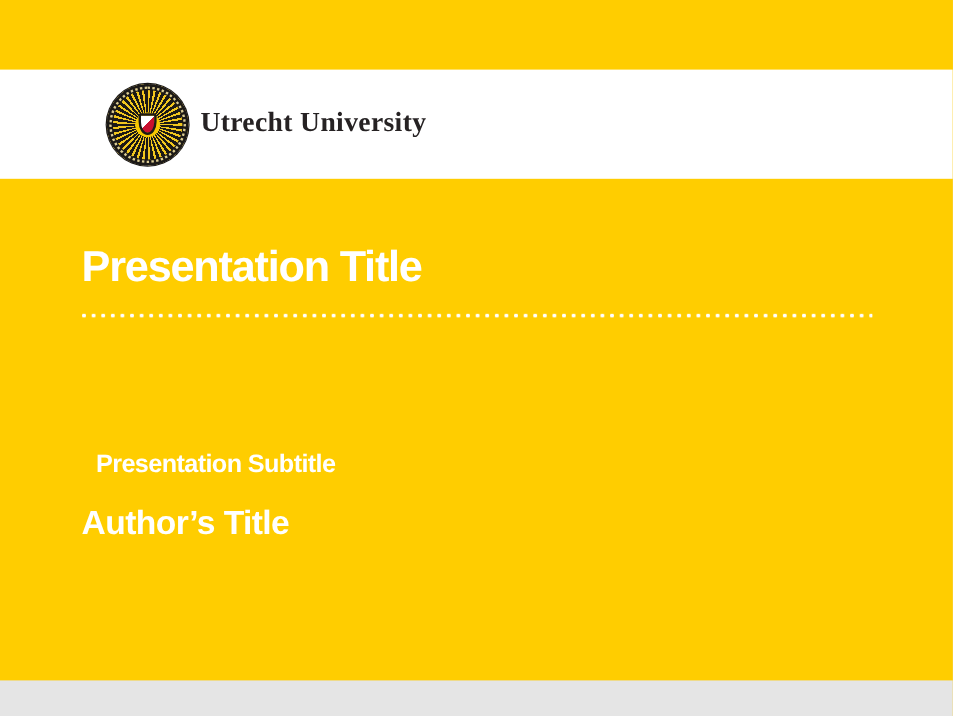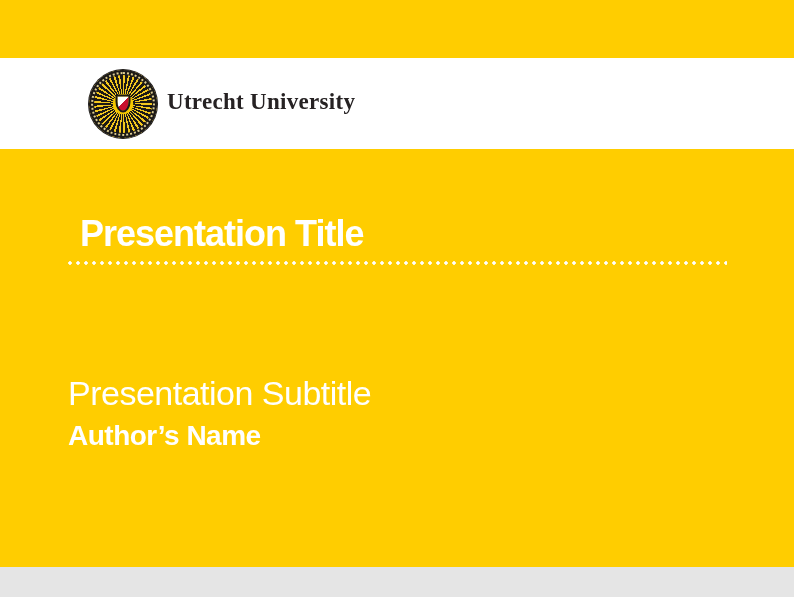--- a/index.html
+++ b/index.html
@@ -71,38 +71,38 @@
     font-family: "Liberation Serif", serif;
     font-weight: bold;
     font-size: 23px;
     line-height: 1;
     letter-spacing: 0.3px;
     color: var(--ink);
   }
   
   .title {
     position: absolute; left: 68px; top: 204px;
-    margin: 12px;
+    margin: 0;
     font-size: 36px; font-weight: bold;
     line-height: 1;
     letter-spacing: -1px;
     color: var(--text-white);
   }
   .dots {
     position: absolute; left: 66px; top: 260px;
     width: 661px; height: 6px;
     background-image: radial-gradient(circle, var(--text-white) 1.5px, rgba(255,255,255,0) 1.9px);
     background-size: 8px 6px;
     background-repeat: repeat-x;
     background-position: 0 50%;
   }
   .subtitle {
-    position: absolute; left: 68px; top: 376px;
+    position: absolute; left: 80px; top: 376px;
     margin: 0;
-    font-size: 34px; font-weight: normal;
+    font-size: 21px; font-weight: bold;
     line-height: 1;
     letter-spacing: -0.5px;
     color: var(--text-white);
   }
   .author {
     position: absolute; left: 68px; top: 422px;
     margin: 0;
     font-size: 28px; font-weight: bold;
     line-height: 1;
     letter-spacing: -0.5px;
@@ -122,15 +122,15 @@
     </div>
     <div class="uniname">Utrecht University</div>
   </div>
 
   <h1 class="title">Presentation Title</h1>
 
   <div class="dots"></div>
 
   <h2 class="subtitle">Presentation Subtitle</h2>
 
-  <div class="author">Author’s Name</div>
+  <div class="author">Author’s Title</div>
 
 </div>
 
 </body></html>

